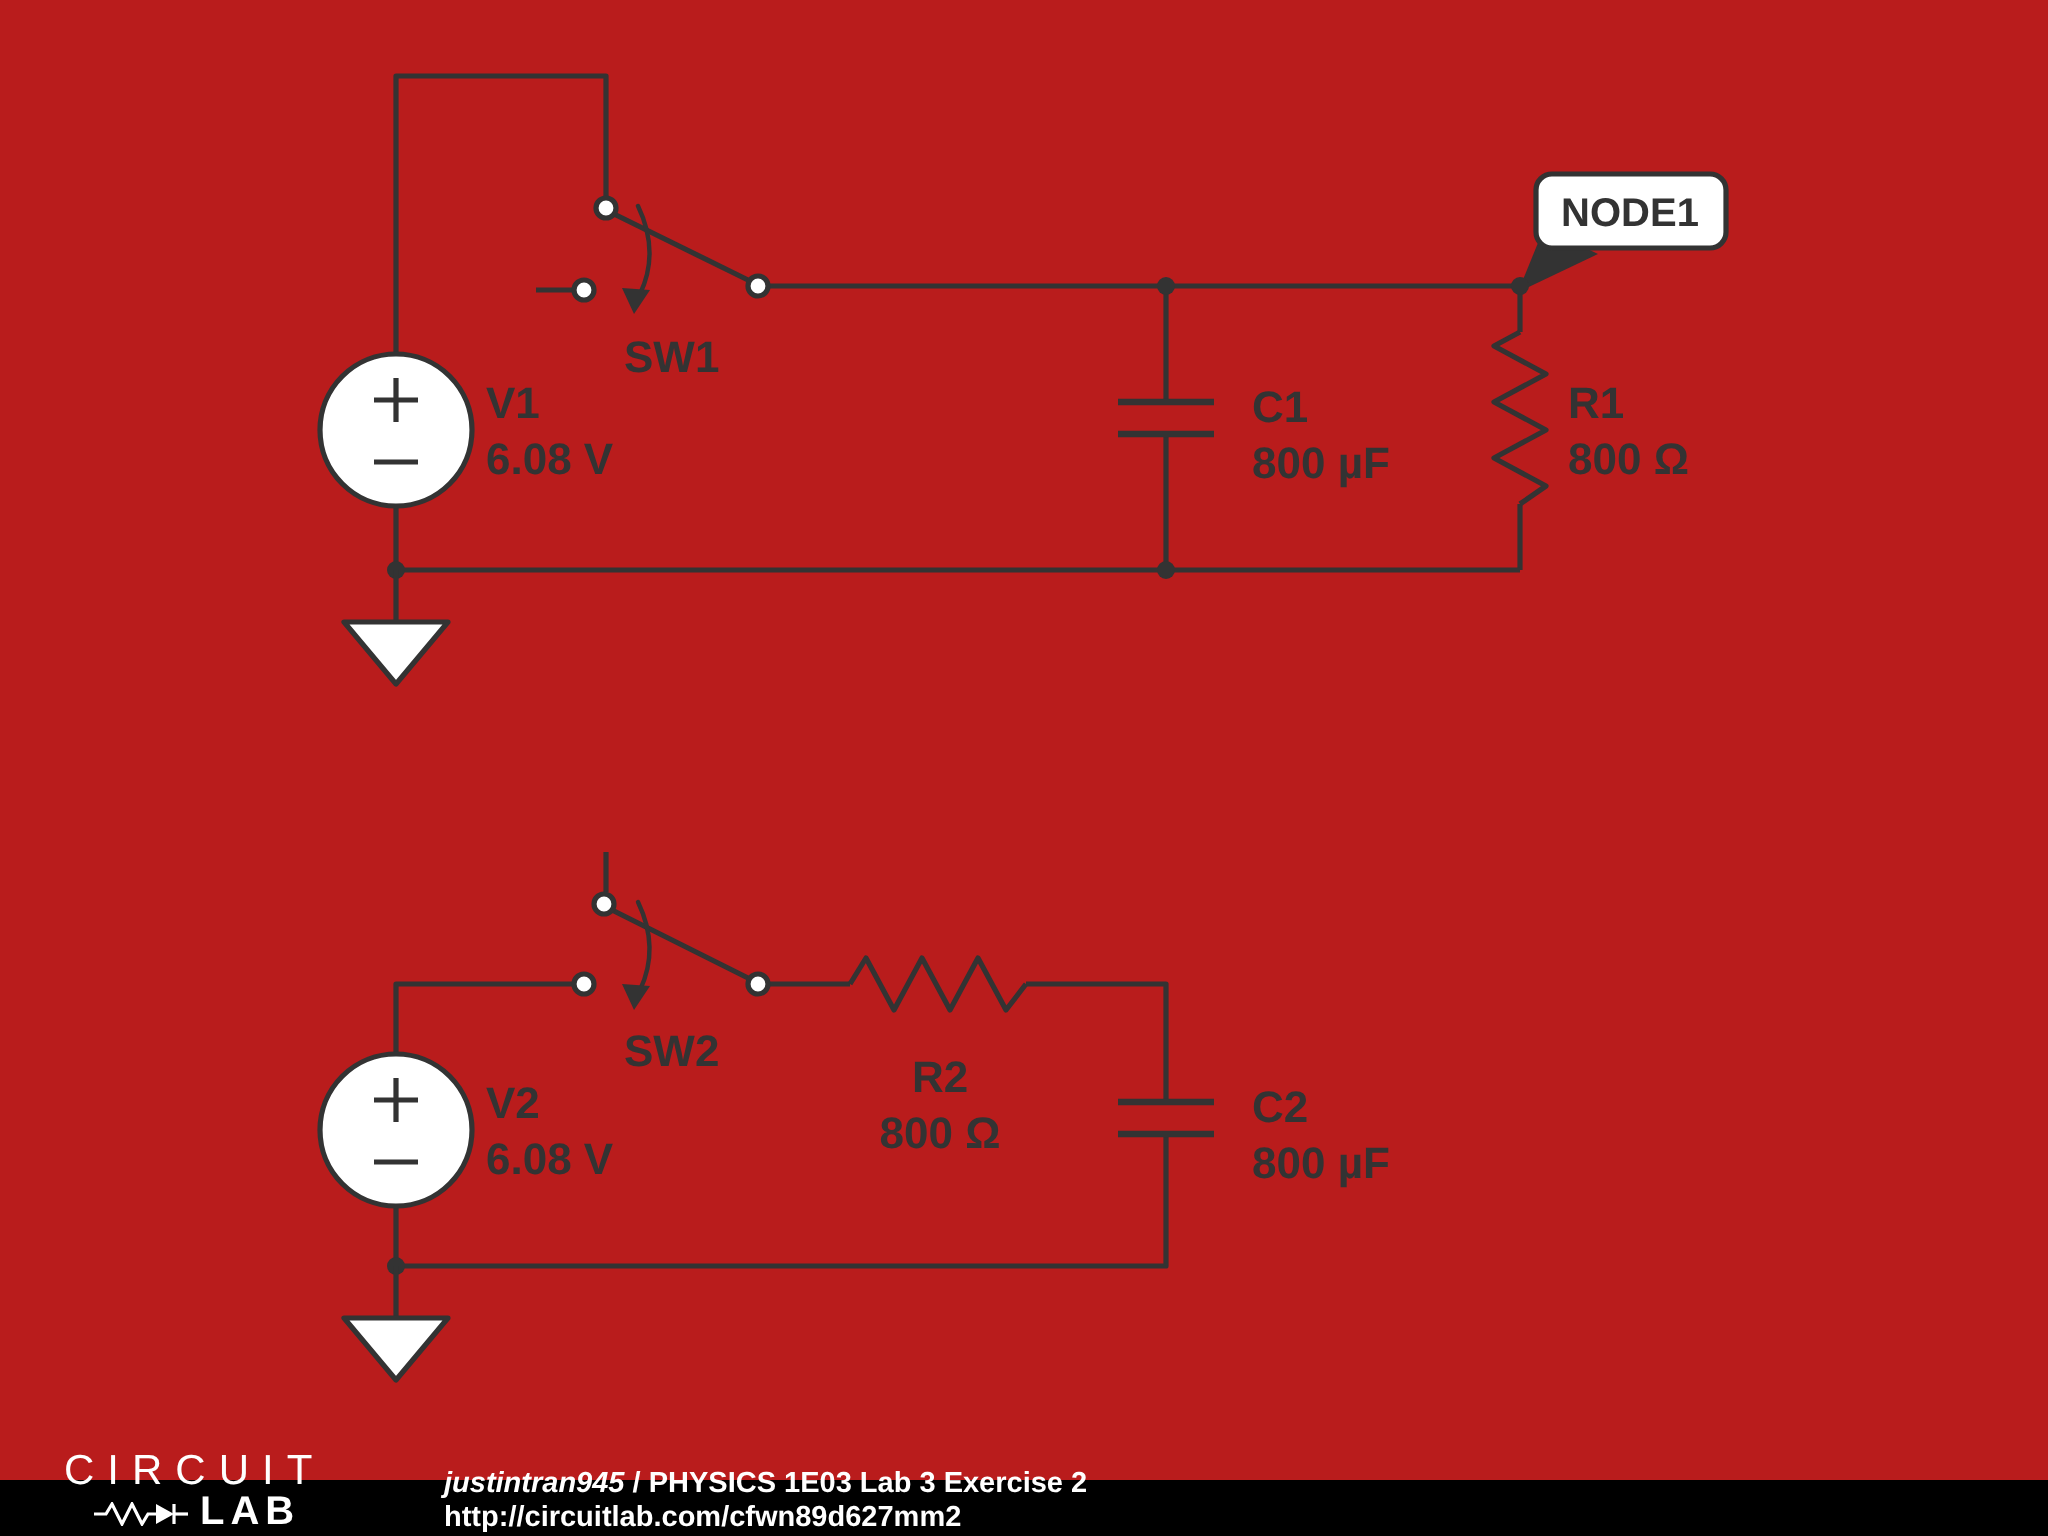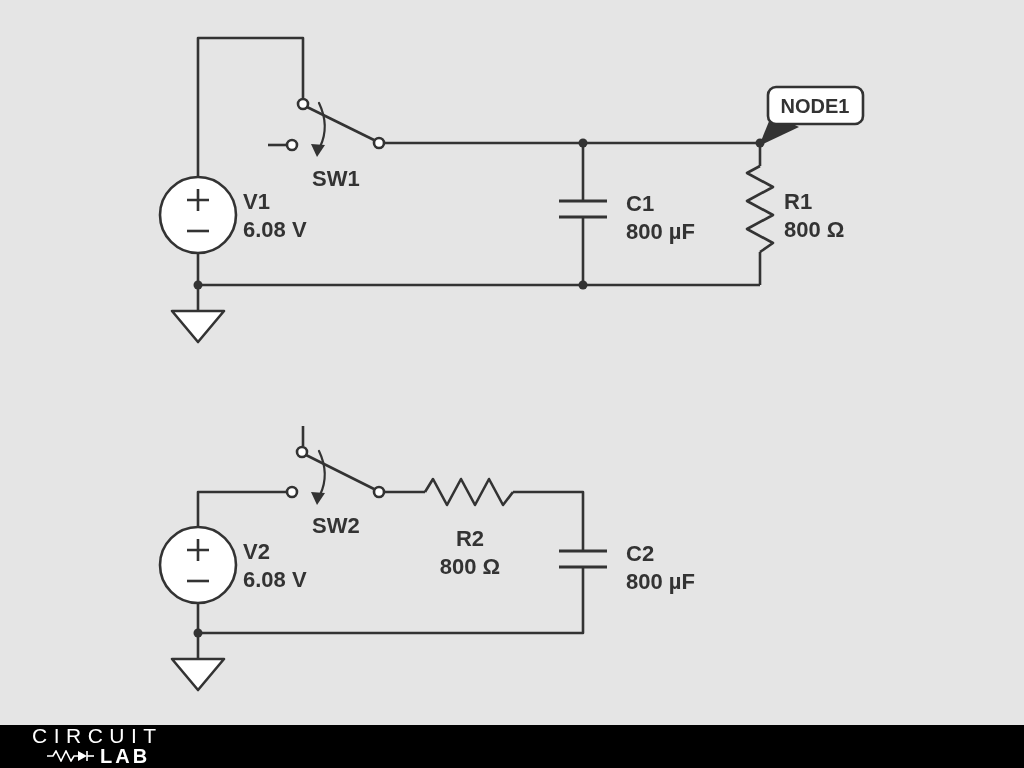--- a/index.html
+++ b/index.html
@@ -2,40 +2,40 @@
 <html><head>
 <meta charset="utf-8">
 <style>
   * { box-sizing: border-box; }
   html, body {
     margin: 0; padding: 0;
     width: 1024px; height: 768px;
     background: #ffffff;
     font-family: "Liberation Sans", sans-serif;
   }
-  .stage { position: relative; width: 1024px; height: 768px; overflow: hidden; background:#e5e5e5; }
+  .stage { position: relative; width: 1024px; height: 768px; overflow: hidden; background:#b91c1c; }
 
   svg.schematic { display: block; }
   .ink { stroke: #333333; stroke-width: 2.6; fill: none; stroke-linejoin: round; stroke-linecap: butt; }
   .ink-plate { stroke: #333333; stroke-width: 3.2; fill: none; }
   .ink-thin { stroke: #333333; stroke-width: 2.2; fill: none; stroke-linecap: round; }
   .fill-ink { fill: #333333; stroke: none; }
   .white-fill { fill: #ffffff; }
   .lbl {
     font-family: "Liberation Sans", sans-serif;
     font-weight: bold; font-size: 22px;
     fill: #333333; stroke: none;
   }
   .flag-lbl { font-size: 20px; }
 
   .footer {
     position: absolute; left: 0; bottom: 0;
-    width: 1024px; height: 43px;
+    width: 1024px; height: 28px;
     background: #000000; color: #ffffff;
-    display: flex; align-items: center;
+    display: flex; align-items: flex-end;
   }
   .logo { margin-left: 32px; width: 150px; display: flex; flex-direction: column; cursor: pointer; }
   .logo-top {
     font-size: 21px; font-weight: 400; letter-spacing: 6.5px;
     line-height: 19px; color: #ffffff; white-space: nowrap;
   }
   .logo-bottom { display: flex; align-items: center; gap: 4px; margin-left: 14px; }
   .logo-bottom .lab {
     font-size: 20px; font-weight: bold; letter-spacing: 3px; color: #ffffff;
   }
@@ -164,15 +164,19 @@
       <div class="logo-bottom">
         <svg width="50" height="12" viewBox="0 0 50 12">
           <path d="M1 6 H7 L10 1 L15 11 L20 1 L25 11 L28 6 H32" stroke="#ffffff" stroke-width="1.6" fill="none"></path>
           <polygon points="32,1 32,11 41,6" fill="#ffffff"></polygon>
           <line x1="41" y1="1" x2="41" y2="11" stroke="#ffffff" stroke-width="1.6"></line>
           <line x1="41" y1="6" x2="48" y2="6" stroke="#ffffff" stroke-width="1.6"></line>
         </svg>
         <span class="lab">LAB</span>
       </div>
     </div>
+    <div class="meta">
+      <div class="meta-line1"><span class="author">justintran945</span><span class="sep"> / </span><span class="proj">PHYSICS 1E03 Lab 3 Exercise 2</span></div>
+      <div class="meta-line2">http://circuitlab.com/cfwn89d627mm2</div>
+    </div>
   </div>
 
 </div>
 
 </body></html>

